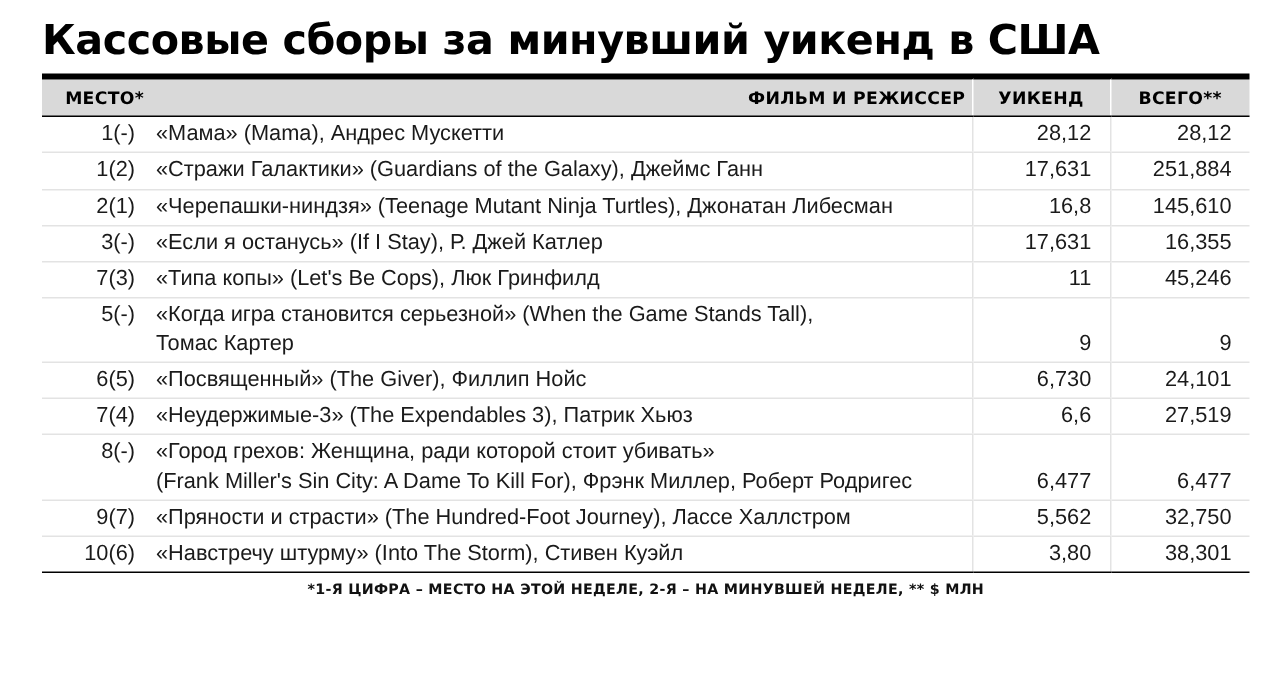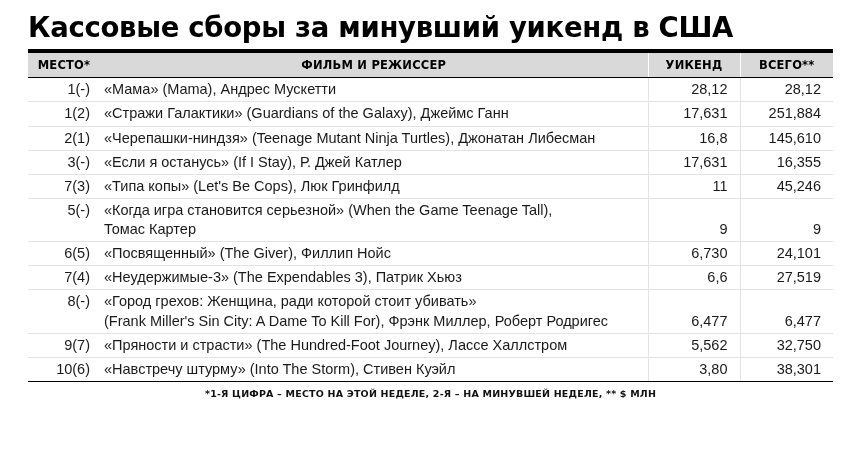--- a/index.html
+++ b/index.html
@@ -60,21 +60,21 @@
     font-family: "DejaVu Sans", sans-serif;
     font-weight: bold;
     font-size: 11.5px;
     letter-spacing: 0.2px;
     text-transform: uppercase;
     color: #000000;
     background: #d9d9d9;
     padding: 5px 4px 5px 4px;
     border-top: 1px solid #000;
     border-bottom: 1px solid #000;
-    text-align: center;
+    text-align: right;
     vertical-align: middle;
     white-space: nowrap;
   }
   thead th.num {
     text-align: center;
     border-left: 1px solid #ffffff;
   }
 
   tbody td {
     font-size: 14.5px;
@@ -183,21 +183,21 @@
             <td class="place">7(3)</td>
             <td class="film">
               <span class="film-line">«Типа копы» (Let's Be Cops), Люк Гринфилд</span>
             </td>
             <td class="num">11</td>
             <td class="num">45,246</td>
           </tr>
           <tr>
             <td class="place">5(-)</td>
             <td class="film">
-              <span class="film-line">«Когда игра становится серьезной» (When the Game Teenage Tall),</span>
+              <span class="film-line">«Когда игра становится серьезной» (When the Game Stands Tall),</span>
               <span class="film-line2">Томас Картер</span>
             </td>
             <td class="num low">9</td>
             <td class="num low">9</td>
           </tr>
           <tr>
             <td class="place">6(5)</td>
             <td class="film">
               <span class="film-line">«Посвященный» (The Giver), Филлип Нойс</span>
             </td>

